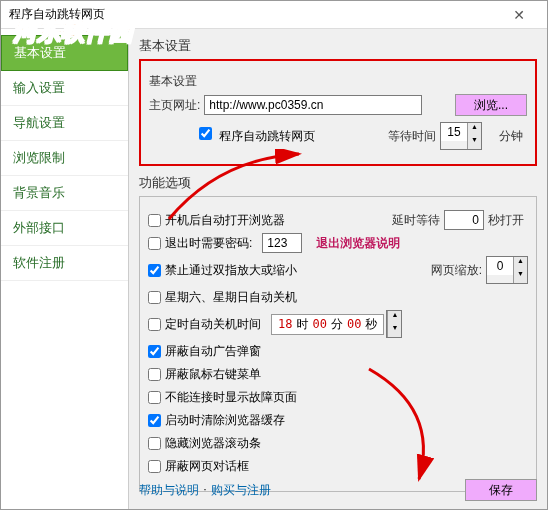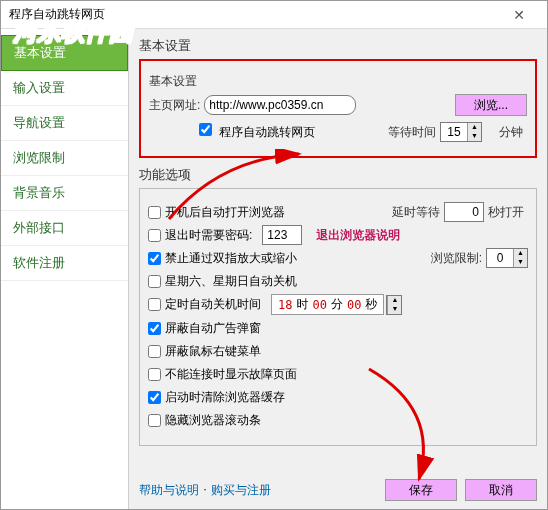--- a/index.html
+++ b/index.html
@@ -21,21 +21,21 @@
 input[type=text] { border: 1px solid #7a7a7a; padding: 2px 4px; font-size: 12px; height: 20px; background: #fff; }
 input[type=checkbox] { margin-right: 4px; width: 13px; height: 13px; }
 .btn { background: #f0abfc; border: 1px solid #999; padding: 2px 10px; font-size: 12px; cursor: pointer; height: 22px; }
 .btn-wide { width: 72px; }
 .options { padding: 2px 0; }
 .opt-row { display: flex; align-items: center; margin: 3px 0; font-size: 12px; min-height: 20px; }
 .opt-row .chk-label { flex: 0 0 auto; display: flex; align-items: center; margin-right: 10px; }
 .spacer { flex: 1; }
 .link { color: #be185d; font-weight: bold; cursor: pointer; }
 .numbox { width: 40px; text-align: right; }
-.spinner { display: inline-flex; border: 1px solid #7a7a7a; height: 20px; }
+.spinner { display: inline-flex; border: 1px solid #7a7a7a; height: 28px; }
 .spinner input { border: none; width: 26px; text-align: center; height: 18px; }
 .spinner .arrows { display: flex; flex-direction: column; width: 14px; }
 .spinner .arrows span { flex: 1; font-size: 7px; line-height: 8px; text-align: center; background: #e8e8e8; border-left: 1px solid #999; cursor: pointer; }
 .time-seg { color: #c00; font-family: monospace; margin: 0 2px; }
 .time-unit { margin: 0 2px; }
 .footer { position: absolute; bottom: 8px; left: 10px; right: 10px; display: flex; align-items: center; }
 .footer-left { display: flex; gap: 4px; }
 .footer-link { color: #0066aa; cursor: pointer; }
 .footer-right { margin-left: auto; display: flex; gap: 8px; }
 .watermark { position: absolute; top: 15px; left: 12px; font-size: 24px; font-weight: bold; font-style: italic; pointer-events: none; z-index: 10; }
@@ -73,21 +73,21 @@
     <div class="main">
 
       <div class="section-title">基本设置</div>
 
       <div class="fieldset highlight">
         <div class="row" style="margin-bottom:2px;">
           <span class="label">基本设置</span>
         </div>
         <div class="row">
           <span class="label">主页网址:</span>
-          <input type="text" style="width: 152px; border-radius: 9px;" value="http://www.pc0359.cn">
+          <input type="text" style="width: 218px;" value="http://www.pc0359.cn">
           <div class="spacer"></div>
           <button class="btn btn-wide">浏览...</button>
         </div>
         <div class="row" style="margin-top:6px; padding-left:50px;">
           <label class="chk-label">
             <input type="checkbox" checked="" style="">
             <span>程序自动跳转网页</span>
           </label>
           <div class="spacer"></div>
           <span class="label">等待时间</span>
@@ -127,21 +127,21 @@
             <span style="width:14px"></span>
             <span class="link">退出浏览器说明</span>
           </div>
 
           <div class="opt-row">
             <label class="chk-label">
                 <input type="checkbox" checked="" style="">
                 <span>禁止通过双指放大或缩小</span>
               </label>
             <div class="spacer"></div>
-            <span class="label">浏览限制:</span>
+            <span class="label">网页缩放:</span>
             <div class="spinner">
               <input type="text" value="0" style="">
               <div class="arrows">
                   <span>▲</span>
                   <span>▼</span>
                 </div>
             </div>
           </div>
 
           <div class="opt-row">
@@ -195,33 +195,38 @@
                 <input type="checkbox" checked="" style="">
                 <span>启动时清除浏览器缓存</span>
               </label>
             </div>
           <div class="opt-row">
               <label class="chk-label">
                 <input type="checkbox" style="">
                 <span>隐藏浏览器滚动条</span>
               </label>
             </div>
+          <div class="opt-row">
+              <label class="chk-label">
+                <input type="checkbox" style="">
+                <span>屏蔽网页对话框</span>
+              </label>
+            </div>
 
         </div>
       </div>
 
       <div class="footer">
         <div class="footer-left">
           <span class="footer-link">帮助与说明</span>
           <span>·</span>
           <span class="footer-link">购买与注册</span>
         </div>
         <div class="footer-right">
           <button class="btn btn-wide">保存</button>
-          <button class="btn btn-wide">取消</button>
         </div>
       </div>
 
       <svg class="arrow-svg" style="top:120px; left:30px;" width="180" height="80">
         <defs>
             <marker id="ah1" markerWidth="10" markerHeight="10" refX="8" refY="3" orient="auto">
               <path d="M0,0 L0,6 L9,3 z" fill="#d00"></path>
             </marker>
           </defs>
         <path d="M10,70 Q60,10 140,5" stroke="#d00" stroke-width="3" fill="none" marker-end="url(#ah1)"></path>

